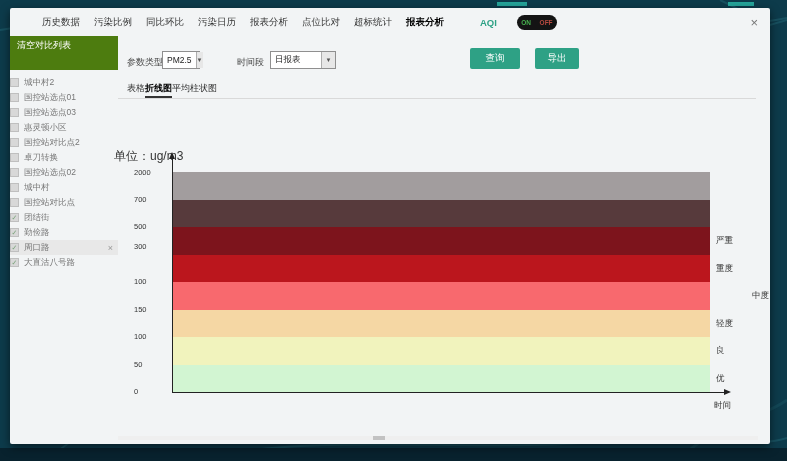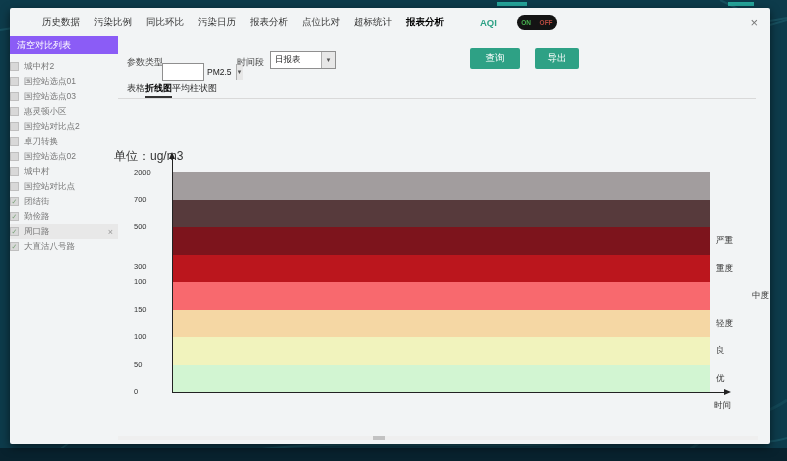--- a/index.html
+++ b/index.html
@@ -19,21 +19,21 @@
   .nav-item.active { color:#000; font-weight:bold; }
   .aqi-label { font-size:9.5px; color:#2ea185; font-weight:bold; margin-left:22px; }
   .aqi-toggle { width:40px; height:15px; background:#141414; border-radius:8px;
                 display:flex; align-items:center; justify-content:space-around; margin-left:6px; cursor:pointer; }
   .aqi-toggle .on  { font-size:6.5px; font-weight:bold; color:#46b14e; }
   .aqi-toggle .off { font-size:6.5px; font-weight:bold; color:#b84a40; }
   .close-btn { margin-left:auto; margin-right:12px; font-size:13px; color:#777; cursor:pointer; line-height:1; }
 
   
   .sidebar { position:absolute; left:0; top:28px; width:108px; height:390px; }
-  .sidebar-header { height:18px; background:#8b5cf6; color:#fff; font-size:9px;
+  .sidebar-header { height:34px; background:#4d7c0f; color:#fff; font-size:9px;
                     line-height:18px; padding-left:7px; cursor:pointer; }
   .station-list { margin-top:5px; }
   .station-row { display:flex; align-items:center; height:15px; gap:5px; cursor:pointer; }
   .station-row.hl { background:#e8e8e8; }
   .cbx { width:9px; height:9px; background:#d8d8d8; border:1px solid #bfbfbf; flex:0 0 9px;
          font-size:7px; line-height:7px; color:#7aa37a; text-align:center; }
   .station-label { font-size:8.5px; color:#777; white-space:nowrap; }
   .row-x { margin-left:auto; margin-right:5px; font-size:9px; color:#999; }
 
   
@@ -158,21 +158,21 @@
         <span class="row-x">×</span>
       </div>
       <div class="station-row">
         <span class="cbx">✓</span>
         <span class="station-label">大直沽八号路</span>
       </div>
     </div>
   </div>
 
   <span class="lab" style="left:117px; top:48px;">参数类型</span>
-  <div class="combo" style="left:152px; top:55px; width:38px;padding-left:40px;">
+  <div class="combo" style="left:152px; top:43px; width:38px;">
     <span class="val">PM2.5</span>
     <span class="dd">▼</span>
   </div>
   <span class="lab" style="left:227px; top:48px;">时间段</span>
   <div class="combo" style="left:260px; top:43px; width:66px;">
     <span class="val">日报表</span>
     <span class="dd">▼</span>
   </div>
   <button class="btn" style="left:460px; top:40px; width:50px;">查询</button>
   <button class="btn" style="left:525px; top:40px; width:44px;">导出</button>
@@ -197,21 +197,21 @@
   </div>
 
   <div class="yaxis"></div>
   <div class="yaxis-arrow"></div>
   <div class="xaxis"></div>
   <div class="xaxis-arrow"></div>
 
   <span class="tick" style="top:160px;">2000</span>
   <span class="tick" style="top:187px;">700</span>
   <span class="tick" style="top:214px;">500</span>
-  <span class="tick" style="top:254px;">300</span>
+  <span class="tick" style="top:234px;">300</span>
   <span class="tick" style="top:269px;">100</span>
   <span class="tick" style="top:297px;">150</span>
   <span class="tick" style="top:324px;">100</span>
   <span class="tick" style="top:352px;">50</span>
   <span class="tick" style="top:379px;">0</span>
 
   <span class="bandlab" style="top:227px;">严重</span>
   <span class="bandlab" style="top:255px;">重度</span>
   <span class="bandlab" style="top:282px;margin-left:36px;">中度</span>
   <span class="bandlab" style="top:310px;">轻度</span>

